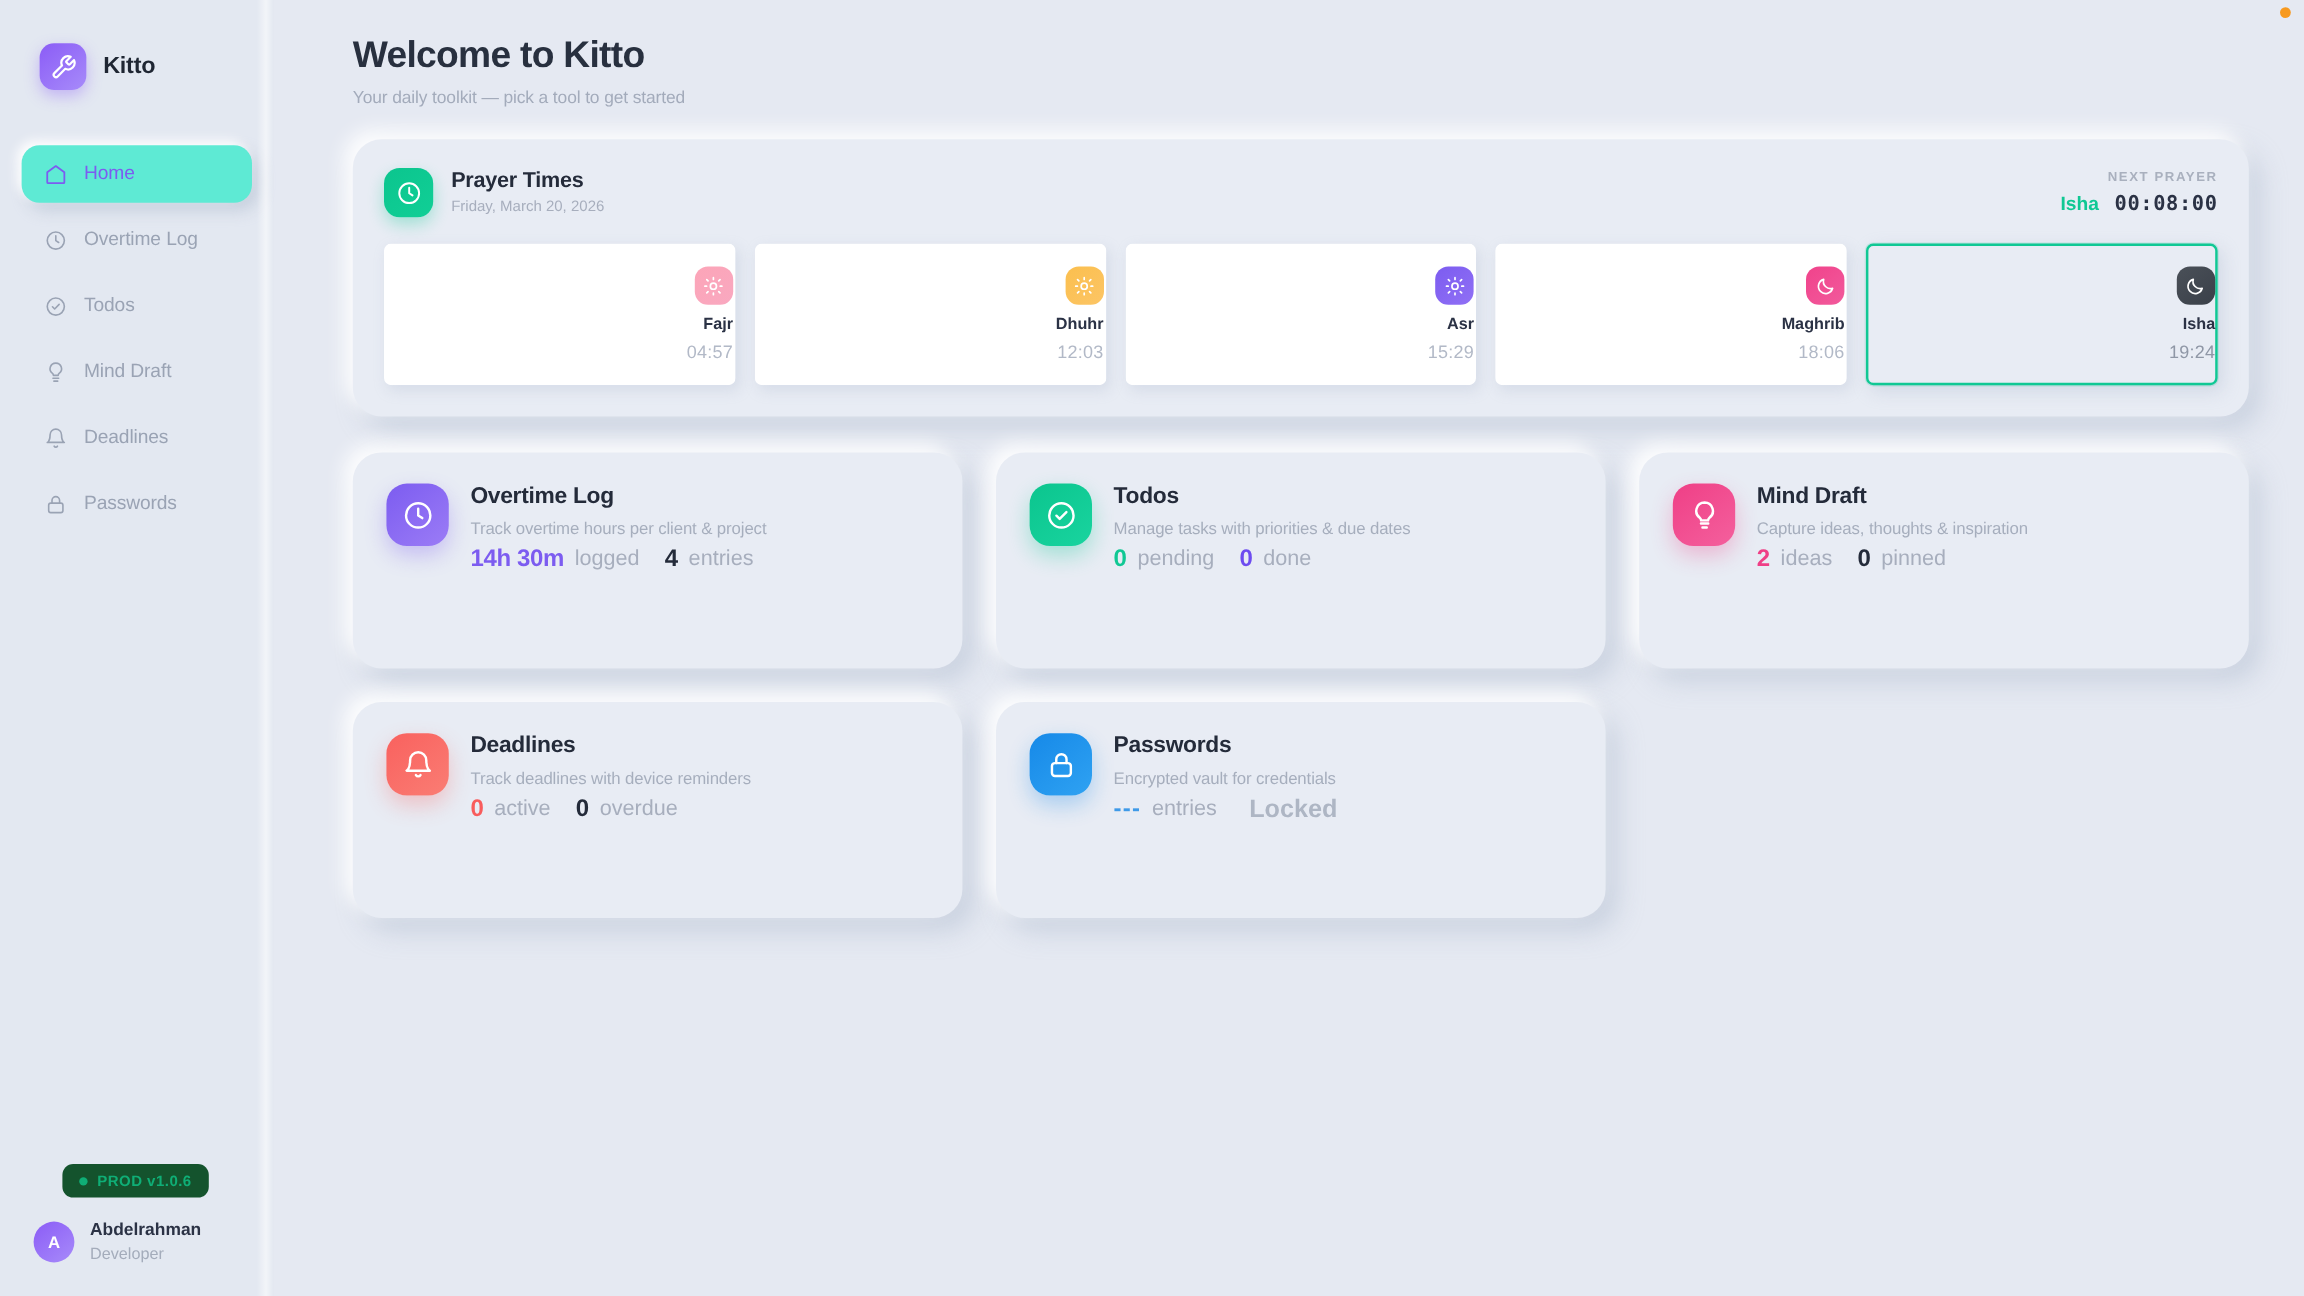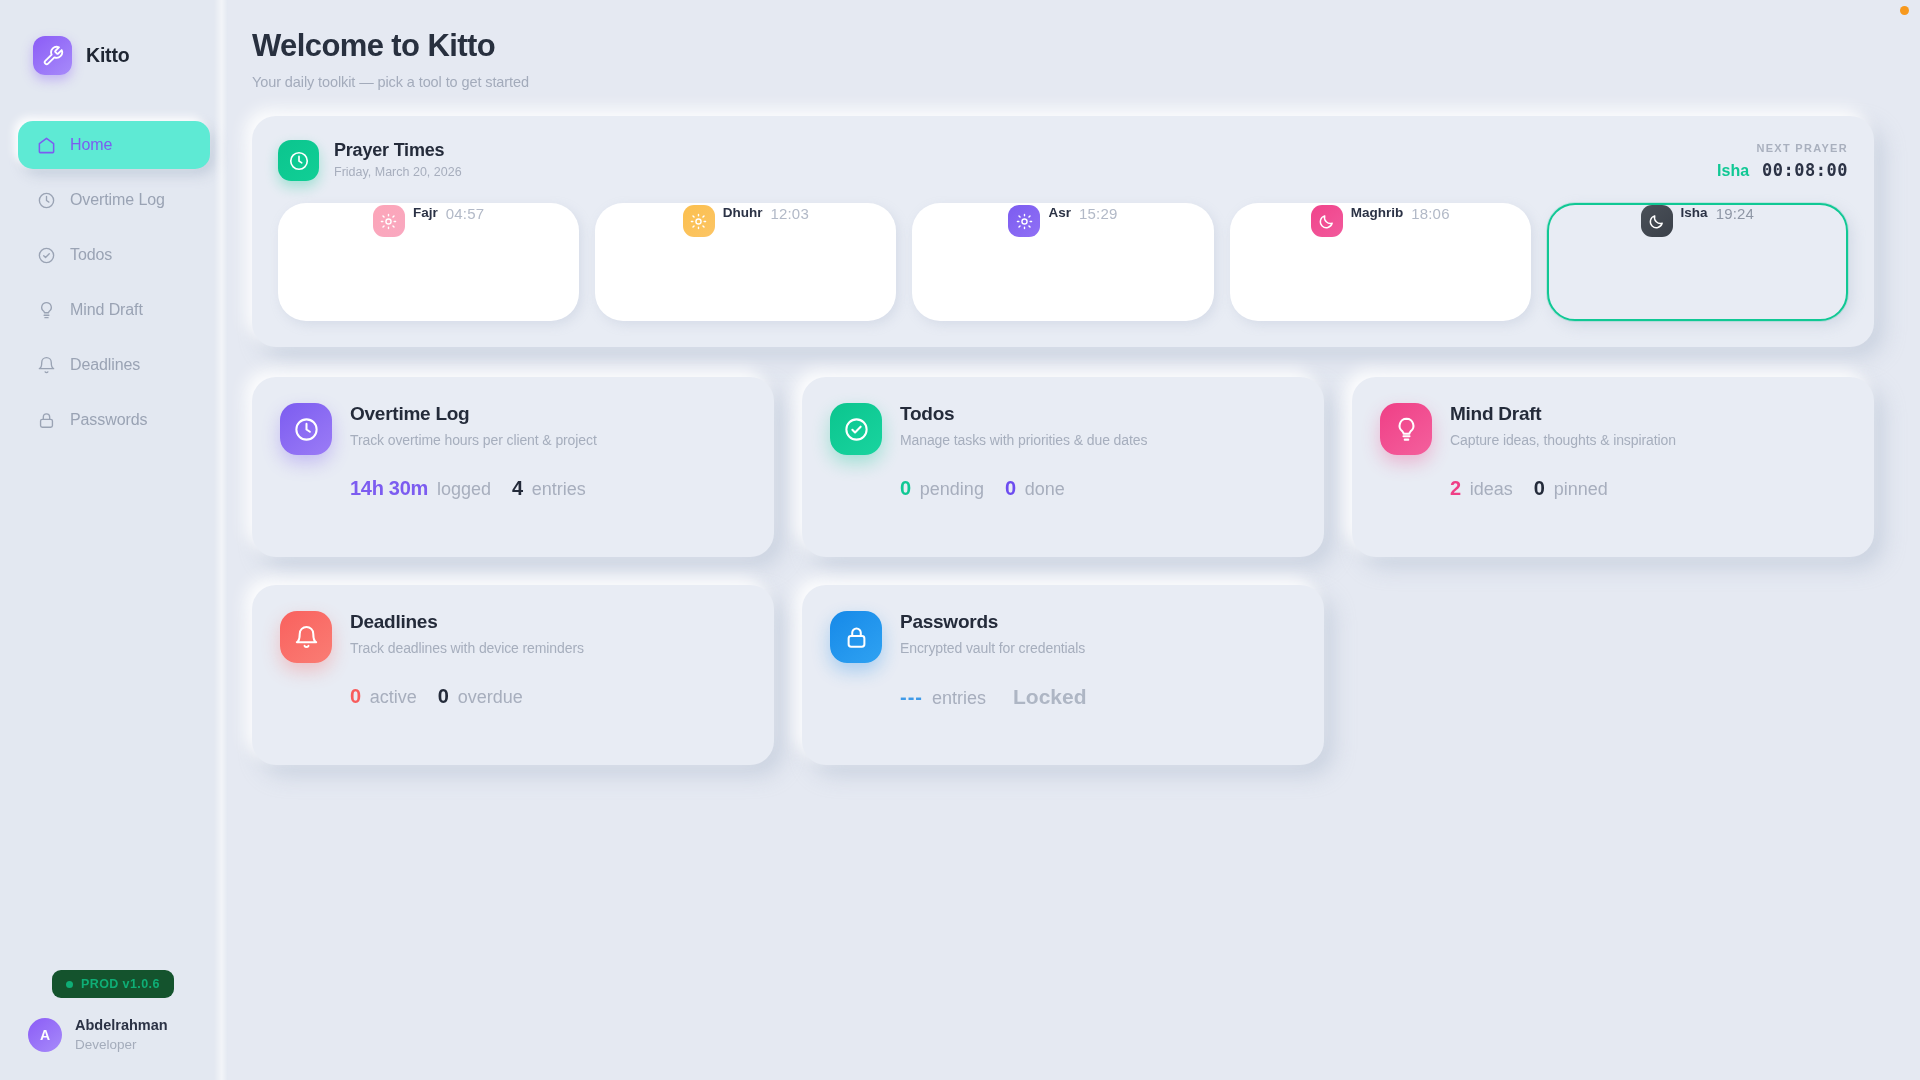--- a/index.html
+++ b/index.html
@@ -2,21 +2,21 @@
 <html><head>
 <meta charset="utf-8">
 <style>
   * { box-sizing: border-box; margin: 0; padding: 0; }
   html, body {
     width: 1920px; height: 1080px;
     background: #e5e9f2;
     font-family: "Liberation Sans", sans-serif;
     overflow: hidden;
   }
-  .app { display: flex; width: 1920px; height: 1000px; position: relative; }
+  .app { display: flex; width: 1920px; height: 1000px; position: relative; gap: 42px; }
 
   
   .sidebar {
     width: 228px; height: 1080px;
     background: #e3e8f1;
     display: flex; flex-direction: column;
     padding: 30px 0 0 0;
     position: relative;
     flex: 0 0 228px;
   }
@@ -90,22 +90,22 @@
   .ph-title { font-size: 18px; font-weight: 700; color: #242b3a; letter-spacing: -0.2px; }
   .ph-date { font-size: 12.5px; color: #a7aebd; margin-top: 4px; }
   .ph-right { text-align: right; padding-top: 2px; }
   .np-label { font-size: 11px; letter-spacing: 1.3px; color: #a9b0be; font-weight: 600; }
   .np-row { display: flex; align-items: baseline; gap: 13px; justify-content: flex-end; margin-top: 6px; }
   .np-name { font-size: 16px; font-weight: 700; color: #10c894; }
   .np-time { font-size: 17px; font-weight: 700; color: #2b3245; font-family: "DejaVu Sans Mono", monospace; letter-spacing: 0.5px; }
 
   .prayer-grid { display: grid; grid-template-columns: repeat(5, 1fr); gap: 16px; margin-top: 22px; }
   .prayer-tile {
-    background: #ffffff; border-radius: 28px; height: 118px;
-    display: flex; flex-direction: row; align-items: flex-start; justify-content: center;
+    background: #ffffff; border-radius: 6px; height: 118px;
+    display: flex; flex-direction: column; align-items: flex-end; justify-content: center;
     gap: 8px; border: 2px solid transparent;
     box-shadow: 3px 4px 11px rgba(163,177,198,0.25);
     cursor: pointer;
   }
   .prayer-tile.next {
     background: #e8ecf4; border-color: #10c894;
     box-shadow: 0 0 0 1px rgba(16,200,148,0.18), 4px 5px 14px rgba(163,177,198,0.3);
   }
   .pt-icon {
     width: 32px; height: 32px; border-radius: 11px;
@@ -121,21 +121,21 @@
     min-height: 180px; cursor: pointer;
     box-shadow: -7px -7px 16px rgba(255,255,255,0.92), 9px 10px 22px rgba(163,177,198,0.42);
   }
   .tc-top { display: flex; align-items: flex-start; gap: 18px; }
   .tc-icon {
     width: 52px; height: 52px; border-radius: 17px; flex: 0 0 52px;
     display: flex; align-items: center; justify-content: center;
   }
   .tc-title { font-size: 19px; font-weight: 700; color: #242b3a; letter-spacing: -0.25px; }
   .tc-desc { font-size: 14px; color: #a6aebd; margin-top: 7px; letter-spacing: -0.1px; }
-  .tc-stats { display: flex; align-items: flex-end; gap: 9px; margin-top: 22px; padding-left: 70px; }
+  .tc-stats { display: flex; align-items: flex-start; gap: 9px; padding-left: 70px; }
   .stat-val { font-size: 20px; font-weight: 700; letter-spacing: -0.3px; }
   .stat-lbl { font-size: 18px; color: #a7aebd; margin-right: 12px; }
   .stat-locked { font-size: 21px; font-weight: 600; color: #aeb6c4; margin-left: 6px; }
 
   .corner-dot { position: absolute; top: 6px; right: 11px; width: 9px; height: 9px; border-radius: 50%; background: #f7991e; }
   svg { display: block; }
 </style>
 </head>
 <body>
 

